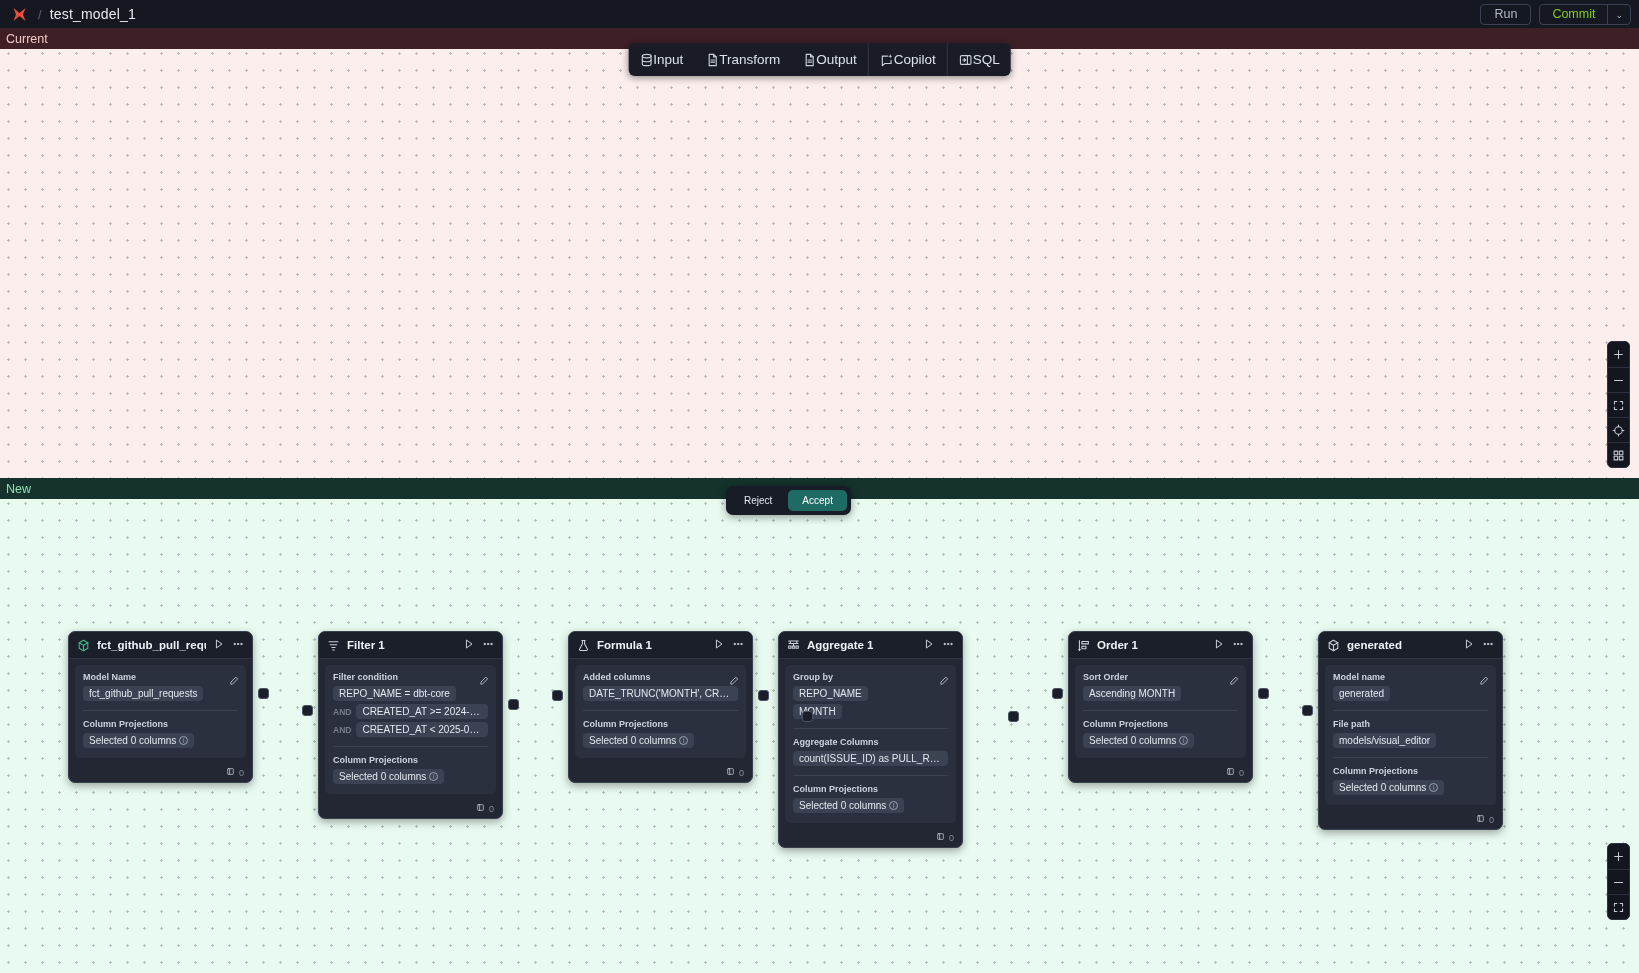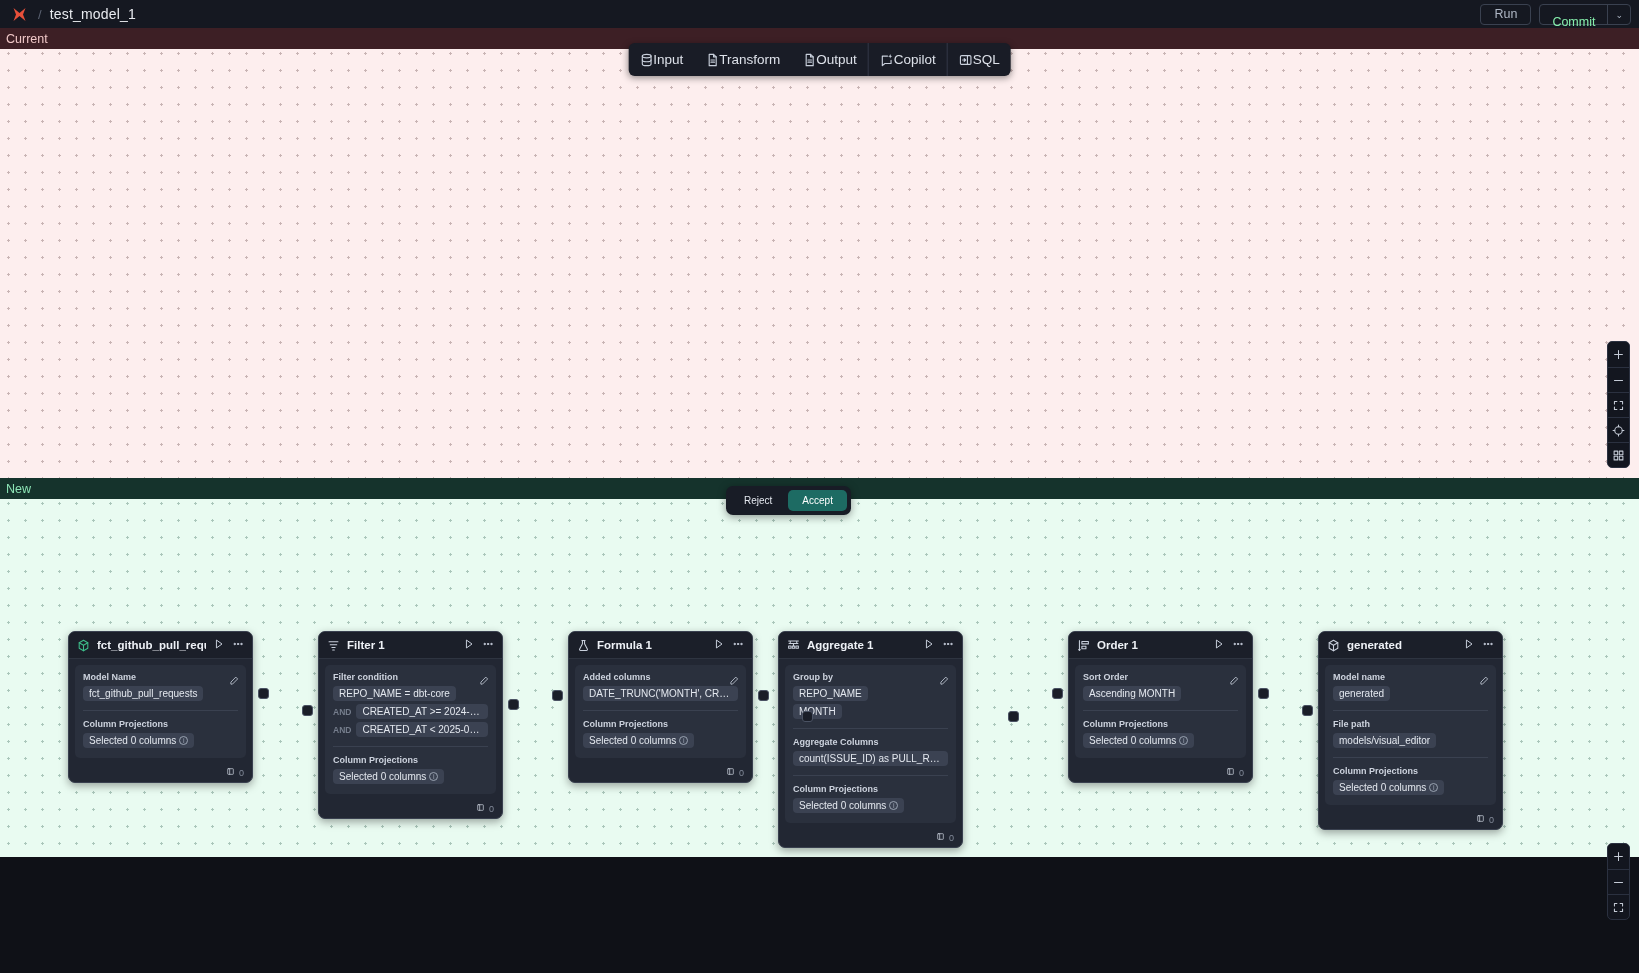--- a/index.html
+++ b/index.html
@@ -22,27 +22,27 @@
   .brand-logo { width: 22px; height: 22px; display: flex; align-items: center; justify-content: center; }
   .brand-sep { color: #5c6373; font-size: 13px; margin: 0 8px; }
   .brand-title { color: #e8eaef; font-size: 14px; font-weight: normal; letter-spacing: .2px; }
   .topbar-right { margin-left: auto; display: flex; align-items: center; gap: 8px; }
   .tb-btn {
     border: 1px solid #3a4150; background: transparent; color: #aeb6c4;
     font-size: 12.5px; font-family: "Liberation Sans", sans-serif;
     padding: 3px 13px; border-radius: 4px; height: 21px; line-height: 13px;
   }
   .tb-split { display: flex; align-items: stretch; border: 1px solid #3a4150; border-radius: 4px; height: 21px; }
-  .tb-split > .lbl { color: #86efac; font-size: 12.5px; padding: 3px 12px; line-height: 13px; margin-top: 8px; }
+  .tb-split > .lbl { color: #84cc16; font-size: 12.5px; padding: 3px 12px; line-height: 13px; }
   .tb-split > .car { color: #aeb6c4; font-size: 9px; padding: 3px 7px; border-left: 1px solid #3a4150; line-height: 14px; }
 
   
   .pane { position: absolute; left: 0; width: 1639px; overflow: hidden; }
   .pane-current { top: 28px; height: 450px; background: #fdeeee; }
-  .pane-new { top: 478px; height: 379px; background: #e9fbf1; }
+  .pane-new { top: 478px; height: 495px; background: #e9fbf1; }
 
   .pane-label {
     position: absolute; left: 0; top: 0; height: 21px;
     display: flex; align-items: center; padding: 0 6px;
     font-size: 12.5px; z-index: 12;
   }
   .lbl-current { background: #3d1f25; color: #f0c8c8; width: 1639px; }
   .lbl-new { background: #15332c; color: #8ce3b5; width: 1639px; }
 
   .dotgrid {

